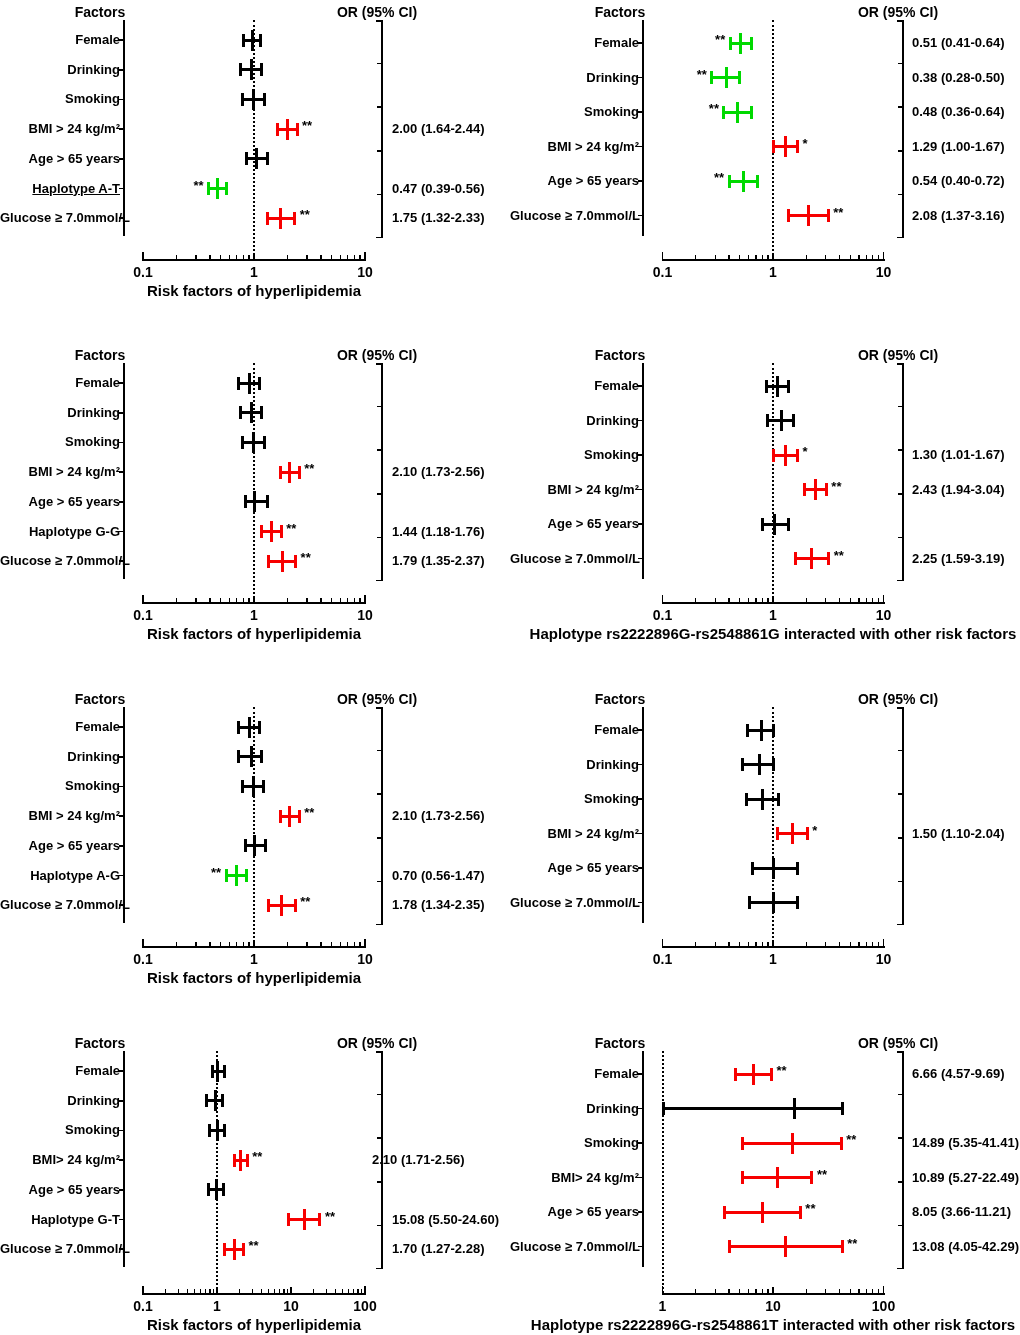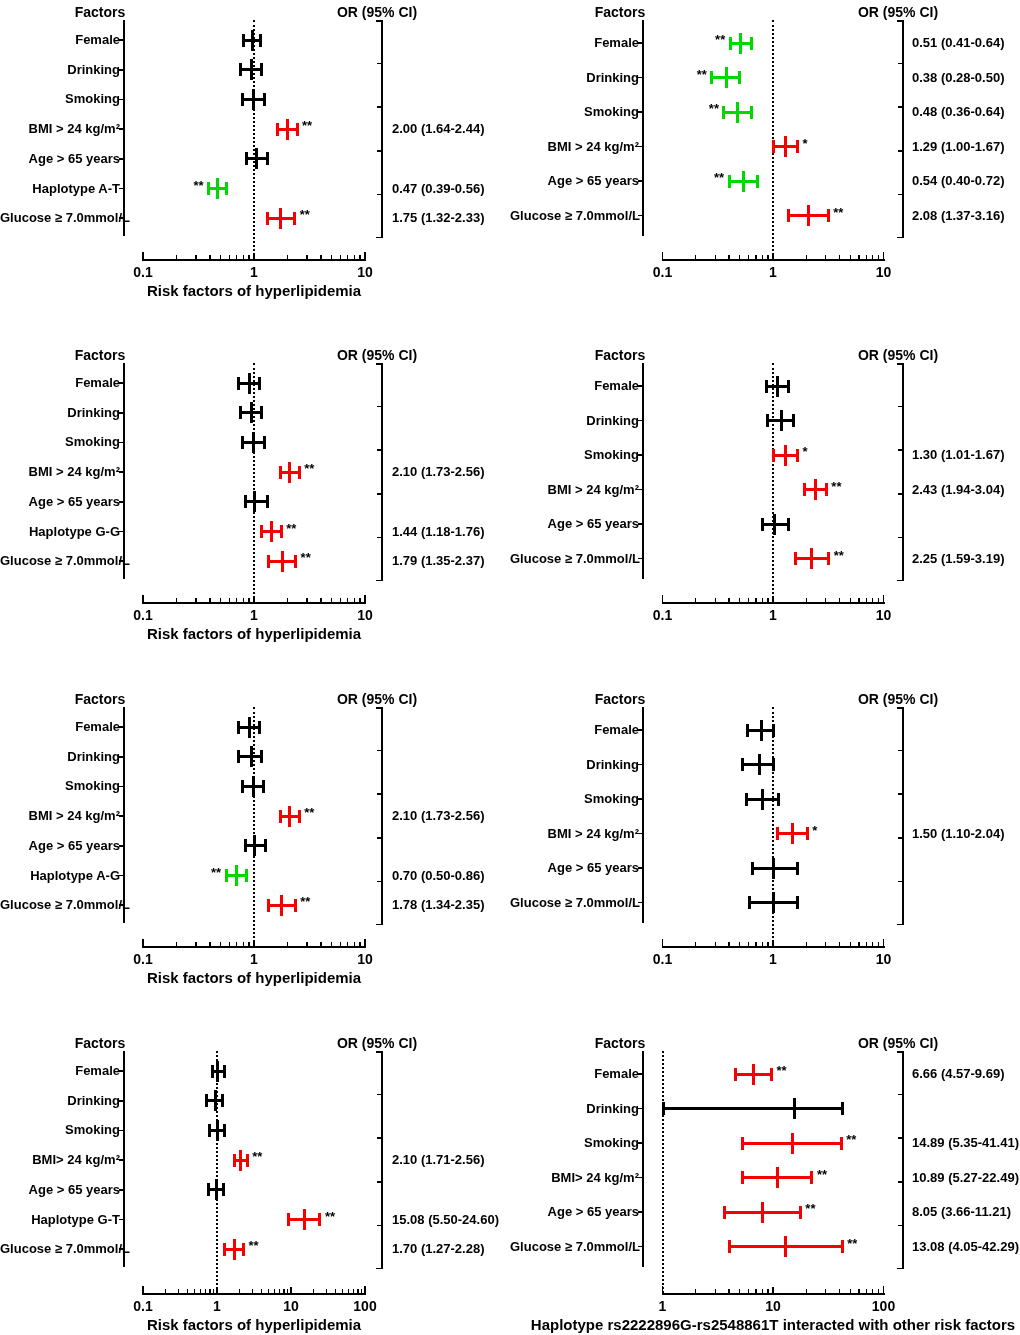--- a/index.html
+++ b/index.html
@@ -84,21 +84,21 @@
       <div class="m-v" style="left: 285.914px; top: 118.6px; height: 21px; background: rgb(247, 0, 0);"></div>
       <div class="stars" style="top: 119.1px; left: 302px;">**</div>
       <div class="ortext" style="left: 392px; top: 121.1px;">2.00 (1.64-2.44)</div>
       <div class="hline" style="left: 118.5px; top: 157.9px; width: 5.5px;"></div>
       <div class="rowlabel" style="left: 0px; width: 120px; top: 150.8px;">Age &gt; 65 years</div>
       <div class="m-h" style="left: 246.729px; width: 20.6544px; top: 157.3px; background: rgb(0, 0, 0);"></div>
       <div class="m-v" style="left: 245.229px; top: 152.3px; height: 13px; background: rgb(0, 0, 0);"></div>
       <div class="m-v" style="left: 265.884px; top: 152.3px; height: 13px; background: rgb(0, 0, 0);"></div>
       <div class="m-v" style="left: 254.852px; top: 148.3px; height: 21px; background: rgb(0, 0, 0);"></div>
       <div class="hline" style="left: 118.5px; top: 187.6px; width: 5.5px;"></div>
-      <div class="rowlabel" style="left: 0px; width: 120px; top: 180.5px;">Haplotype A-T</div>
+      <div class="rowlabel" style="left: 0px; width: 120px; top: 180.5px; text-decoration: underline;">Haplotype A-T</div>
       <div class="m-h" style="left: 208.608px; width: 17.4407px; top: 187px; background: rgb(0, 217, 0);"></div>
       <div class="m-v" style="left: 207.108px; top: 182px; height: 13px; background: rgb(0, 217, 0);"></div>
       <div class="m-v" style="left: 224.549px; top: 182px; height: 13px; background: rgb(0, 217, 0);"></div>
       <div class="m-v" style="left: 216.103px; top: 178px; height: 21px; background: rgb(0, 217, 0);"></div>
       <div class="stars" style="top: 178.5px; left: 163.608px; width: 40px; text-align: right;">**</div>
       <div class="ortext" style="left: 392px; top: 180.5px;">0.47 (0.39-0.56)</div>
       <div class="hline" style="left: 118.5px; top: 217.3px; width: 5.5px;"></div>
       <div class="rowlabel" style="left: 0px; width: 120px; top: 210.2px;">Glucose ≥ 7.0mmol/L</div>
       <div class="m-h" style="left: 267.384px; width: 27.3928px; top: 216.7px; background: rgb(247, 0, 0);"></div>
       <div class="m-v" style="left: 265.884px; top: 211.7px; height: 13px; background: rgb(247, 0, 0);"></div>
@@ -304,20 +304,21 @@
       <div class="vline" style="left: 315.022px; top: 255px; height: 4px; width: 1.4px;"></div>
       <div class="vline" style="left: 328.828px; top: 255px; height: 4px; width: 1.4px;"></div>
       <div class="vline" style="left: 339.536px; top: 255px; height: 4px; width: 1.4px;"></div>
       <div class="vline" style="left: 348.286px; top: 255px; height: 4px; width: 1.4px;"></div>
       <div class="vline" style="left: 355.683px; top: 255px; height: 4px; width: 1.4px;"></div>
       <div class="vline" style="left: 362.091px; top: 255px; height: 4px; width: 1.4px;"></div>
       <div class="vline" style="left: 367.744px; top: 255px; height: 4px; width: 1.4px;"></div>
       <div class="xtick" style="left: 152.5px; top: 264px;">0.1</div>
       <div class="xtick" style="left: 263px; top: 264px;">1</div>
       <div class="xtick" style="left: 373.5px; top: 264px;">10</div>
+      <div class="xtitle" style="left: 263px; top: 282px;">Haplotype rs2222896G-rs2548861G interacted with other risk factors</div>
       <div class="hline" style="left: 127.5px; top: 42.1px; width: 5.5px;"></div>
       <div class="rowlabel" style="left: 0px; width: 129px; top: 35px;">Female</div>
       <div class="m-h" style="left: 256.865px; width: 21.2423px; top: 41.5px; background: rgb(0, 0, 0);"></div>
       <div class="m-v" style="left: 255.365px; top: 36.5px; height: 13px; background: rgb(0, 0, 0);"></div>
       <div class="m-v" style="left: 276.608px; top: 36.5px; height: 13px; background: rgb(0, 0, 0);"></div>
       <div class="m-v" style="left: 265.636px; top: 32.5px; height: 21px; background: rgb(0, 0, 0);"></div>
       <div class="hline" style="left: 127.5px; top: 76.6px; width: 5.5px;"></div>
       <div class="rowlabel" style="left: 0px; width: 129px; top: 69.5px;">Drinking</div>
       <div class="m-h" style="left: 257.944px; width: 25.1499px; top: 76px; background: rgb(0, 0, 0);"></div>
       <div class="m-v" style="left: 256.444px; top: 71px; height: 13px; background: rgb(0, 0, 0);"></div>
@@ -422,21 +423,21 @@
       <div class="m-v" style="left: 243.518px; top: 152.3px; height: 13px; background: rgb(0, 0, 0);"></div>
       <div class="m-v" style="left: 264.4px; top: 152.3px; height: 13px; background: rgb(0, 0, 0);"></div>
       <div class="m-v" style="left: 253.455px; top: 148.3px; height: 21px; background: rgb(0, 0, 0);"></div>
       <div class="hline" style="left: 118.5px; top: 187.6px; width: 5.5px;"></div>
       <div class="rowlabel" style="left: 0px; width: 120px; top: 180.5px;">Haplotype A-G</div>
       <div class="m-h" style="left: 226.049px; width: 20.6805px; top: 187px; background: rgb(0, 217, 0);"></div>
       <div class="m-v" style="left: 224.549px; top: 182px; height: 13px; background: rgb(0, 217, 0);"></div>
       <div class="m-v" style="left: 245.229px; top: 182px; height: 13px; background: rgb(0, 217, 0);"></div>
       <div class="m-v" style="left: 235.306px; top: 178px; height: 21px; background: rgb(0, 217, 0);"></div>
       <div class="stars" style="top: 178.5px; left: 181.049px; width: 40px; text-align: right;">**</div>
-      <div class="ortext" style="left: 392px; top: 180.5px;">0.70 (0.50-0.86)</div>
+      <div class="ortext" style="left: 392px; top: 180.5px;">0.70 (0.56-1.47)</div>
       <div class="hline" style="left: 118.5px; top: 217.3px; width: 5.5px;"></div>
       <div class="rowlabel" style="left: 0px; width: 120px; top: 210.2px;">Glucose ≥ 7.0mmol/L</div>
       <div class="m-h" style="left: 268.109px; width: 27.0799px; top: 216.7px; background: rgb(247, 0, 0);"></div>
       <div class="m-v" style="left: 266.609px; top: 211.7px; height: 13px; background: rgb(247, 0, 0);"></div>
       <div class="m-v" style="left: 293.689px; top: 211.7px; height: 13px; background: rgb(247, 0, 0);"></div>
       <div class="m-v" style="left: 280.297px; top: 207.7px; height: 21px; background: rgb(247, 0, 0);"></div>
       <div class="stars" style="top: 208.2px; left: 300.189px;">**</div>
       <div class="ortext" style="left: 392px; top: 210.2px;">1.78 (1.34-2.35)</div>
     </div>
     <div class="panel" style="left: 510px; top: 687px; height: 343px;">
@@ -577,21 +578,21 @@
       <div class="m-v" style="left: 207.515px; top: 92.9px; height: 13px; background: rgb(0, 0, 0);"></div>
       <div class="m-v" style="left: 223.434px; top: 92.9px; height: 13px; background: rgb(0, 0, 0);"></div>
       <div class="m-v" style="left: 215.5px; top: 88.9px; height: 21px; background: rgb(0, 0, 0);"></div>
       <div class="hline" style="left: 118.5px; top: 128.2px; width: 5.5px;"></div>
       <div class="rowlabel" style="left: 0px; width: 120px; top: 121.1px;">BMI&gt; 24 kg/m²</div>
       <div class="m-h" style="left: 234.242px; width: 12.968px; top: 127.6px; background: rgb(247, 0, 0);"></div>
       <div class="m-v" style="left: 232.742px; top: 122.6px; height: 13px; background: rgb(247, 0, 0);"></div>
       <div class="m-v" style="left: 245.71px; top: 122.6px; height: 13px; background: rgb(247, 0, 0);"></div>
       <div class="m-v" style="left: 239.344px; top: 118.6px; height: 21px; background: rgb(247, 0, 0);"></div>
       <div class="stars" style="top: 119.1px; left: 252.21px;">**</div>
-      <div class="ortext" style="left: 392px; top: 121.1px;">2.10 (1.71-2.56)</div>
+      <div class="ortext" style="left: 372px; top: 121.1px;">2.10 (1.71-2.56)</div>
       <div class="hline" style="left: 118.5px; top: 157.9px; width: 5.5px;"></div>
       <div class="rowlabel" style="left: 0px; width: 120px; top: 150.8px;">Age &gt; 65 years</div>
       <div class="m-h" style="left: 208.18px; width: 15.733px; top: 157.3px; background: rgb(0, 0, 0);"></div>
       <div class="m-v" style="left: 206.68px; top: 152.3px; height: 13px; background: rgb(0, 0, 0);"></div>
       <div class="m-v" style="left: 222.413px; top: 152.3px; height: 13px; background: rgb(0, 0, 0);"></div>
       <div class="m-v" style="left: 214.521px; top: 148.3px; height: 21px; background: rgb(0, 0, 0);"></div>
       <div class="hline" style="left: 118.5px; top: 187.6px; width: 5.5px;"></div>
       <div class="rowlabel" style="left: 0px; width: 120px; top: 180.5px;">Haplotype G-T</div>
       <div class="m-h" style="left: 288.46px; width: 31.4695px; top: 187px; background: rgb(247, 0, 0);"></div>
       <div class="m-v" style="left: 286.96px; top: 182px; height: 13px; background: rgb(247, 0, 0);"></div>

